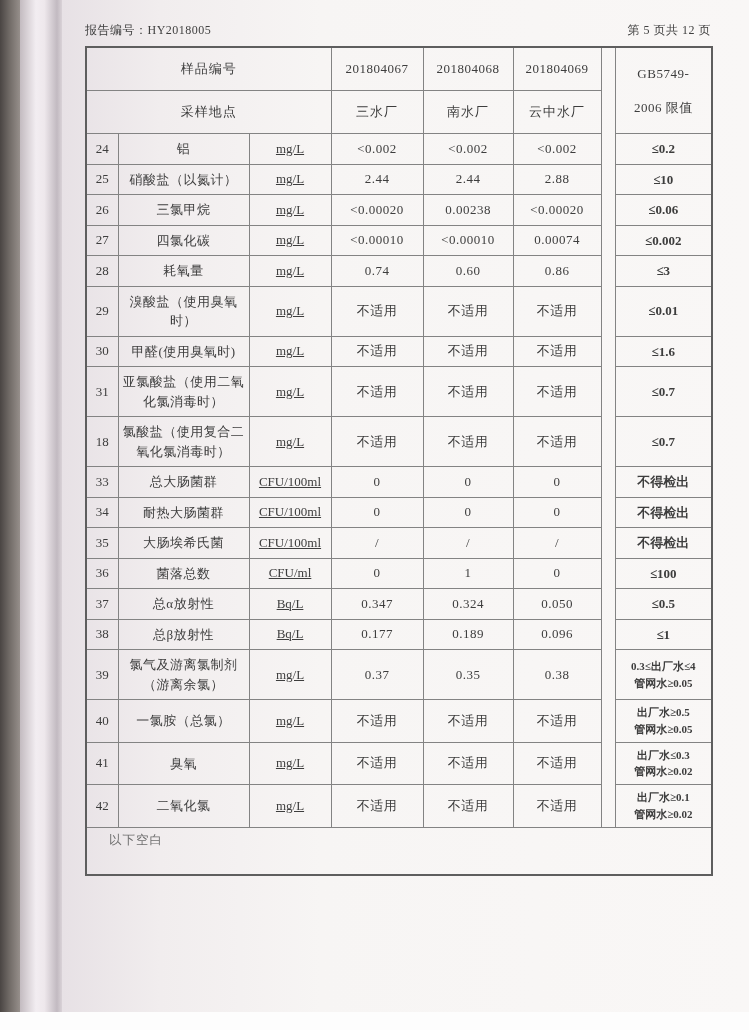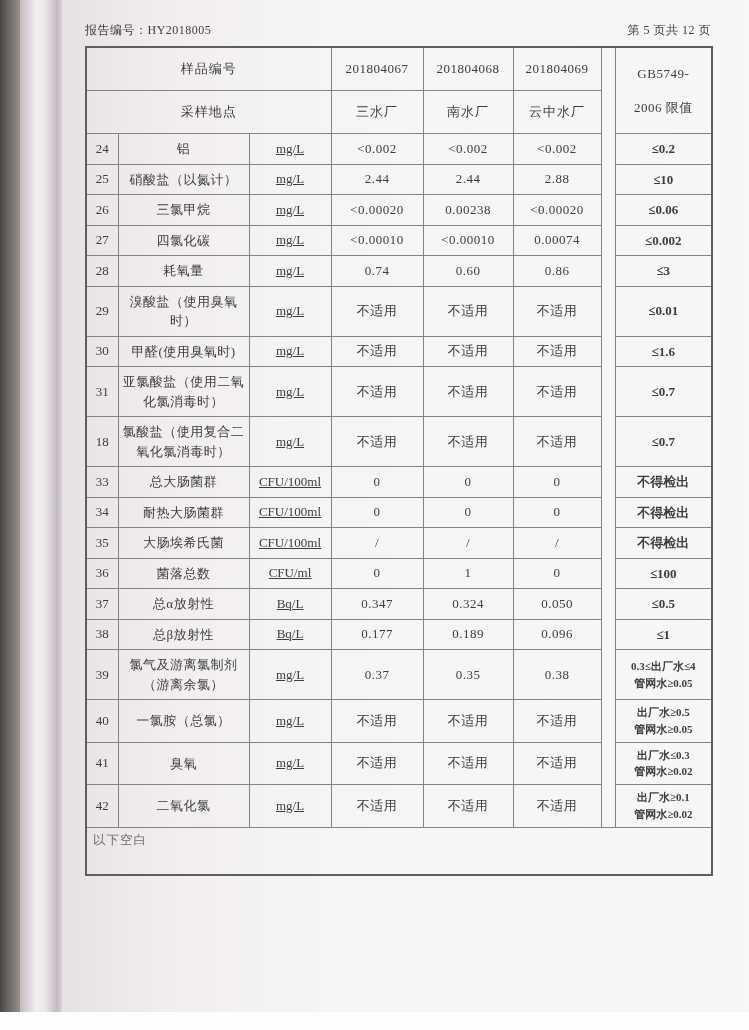--- a/index.html
+++ b/index.html
@@ -55,21 +55,21 @@
   td.c-name{text-align:left;padding-left:6px;font-size:13px;line-height:1.5;letter-spacing:.5px;}
   td.c-unit{font-size:12.5px;text-decoration:underline;}
   td.c-val{font-size:13px;letter-spacing:.5px;}
   td.c-limit{font-size:13px;}
   td.c-limit .l1,td.c-limit .l2{display:block;line-height:1.5;font-weight:bold;}
   td.c-limit.small-limit{font-size:11px;letter-spacing:0;padding:4px 11px;}
   tr.tall td{padding-top:11px;padding-bottom:11px;}
   td.gap-cell{padding:0;}
   tr.blank-row td{
     height:38px;text-align:left;vertical-align:top;
-    font-size:12.5px;color:#6e6e6e;padding:4px 6px;letter-spacing:1px;
+    font-size:12.5px;color:#6e6e6e;padding:4px 22px;letter-spacing:1px;
   }
 </style>
 </head>
 <body>
 
 <div class="scan">
   <div class="edge-dark"></div>
   <div class="edge-curl"></div>
   <div class="bottom-strip"></div>
 

